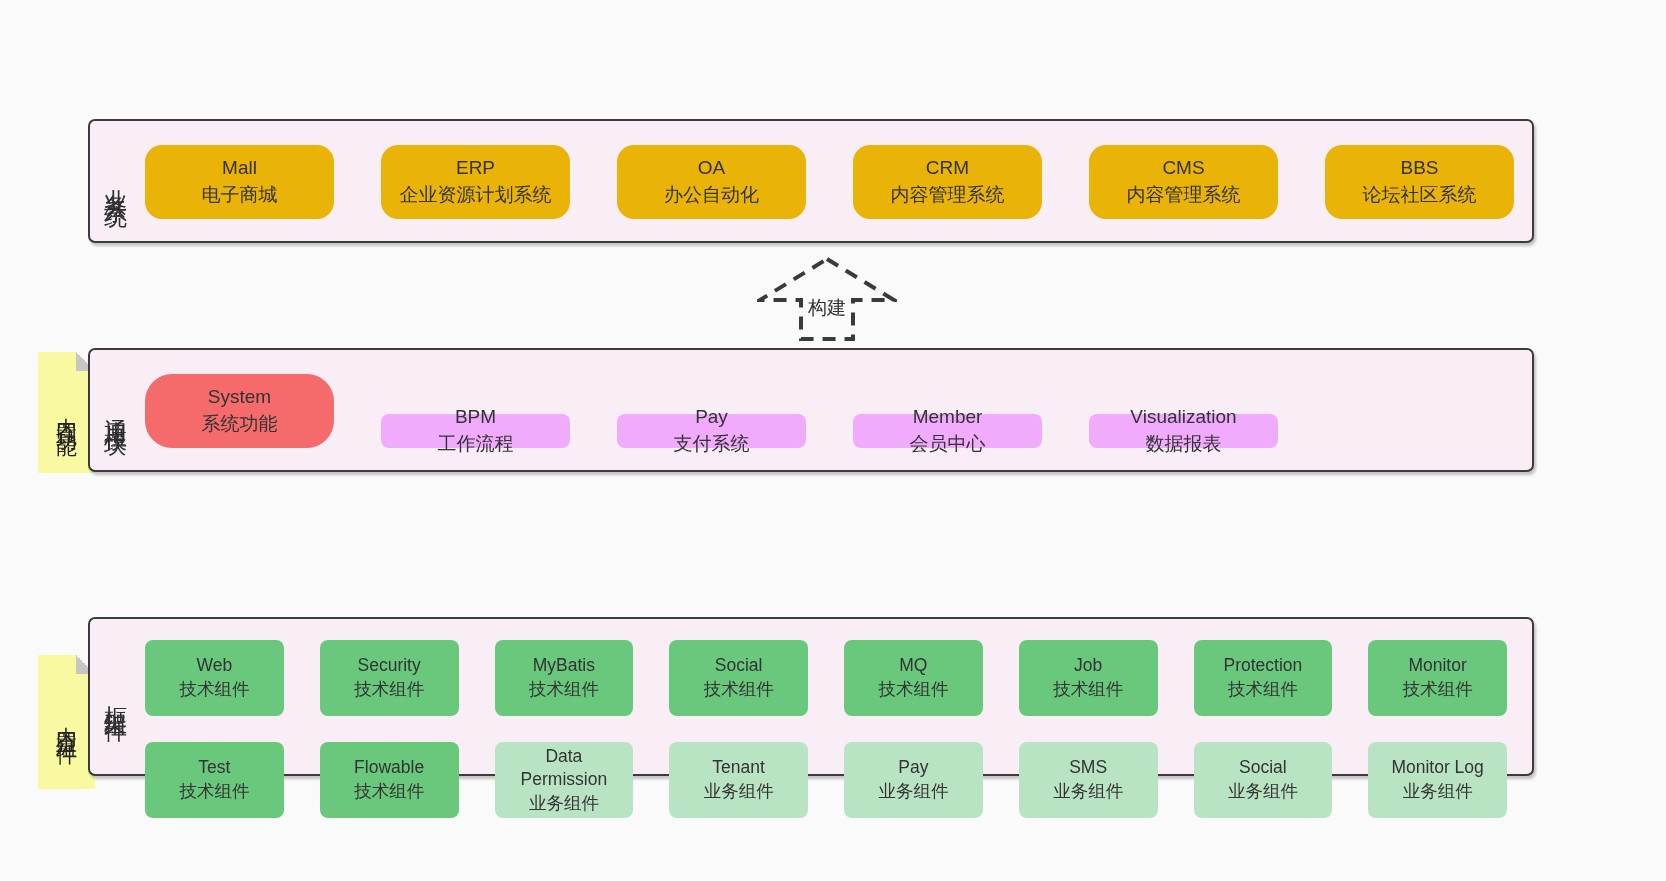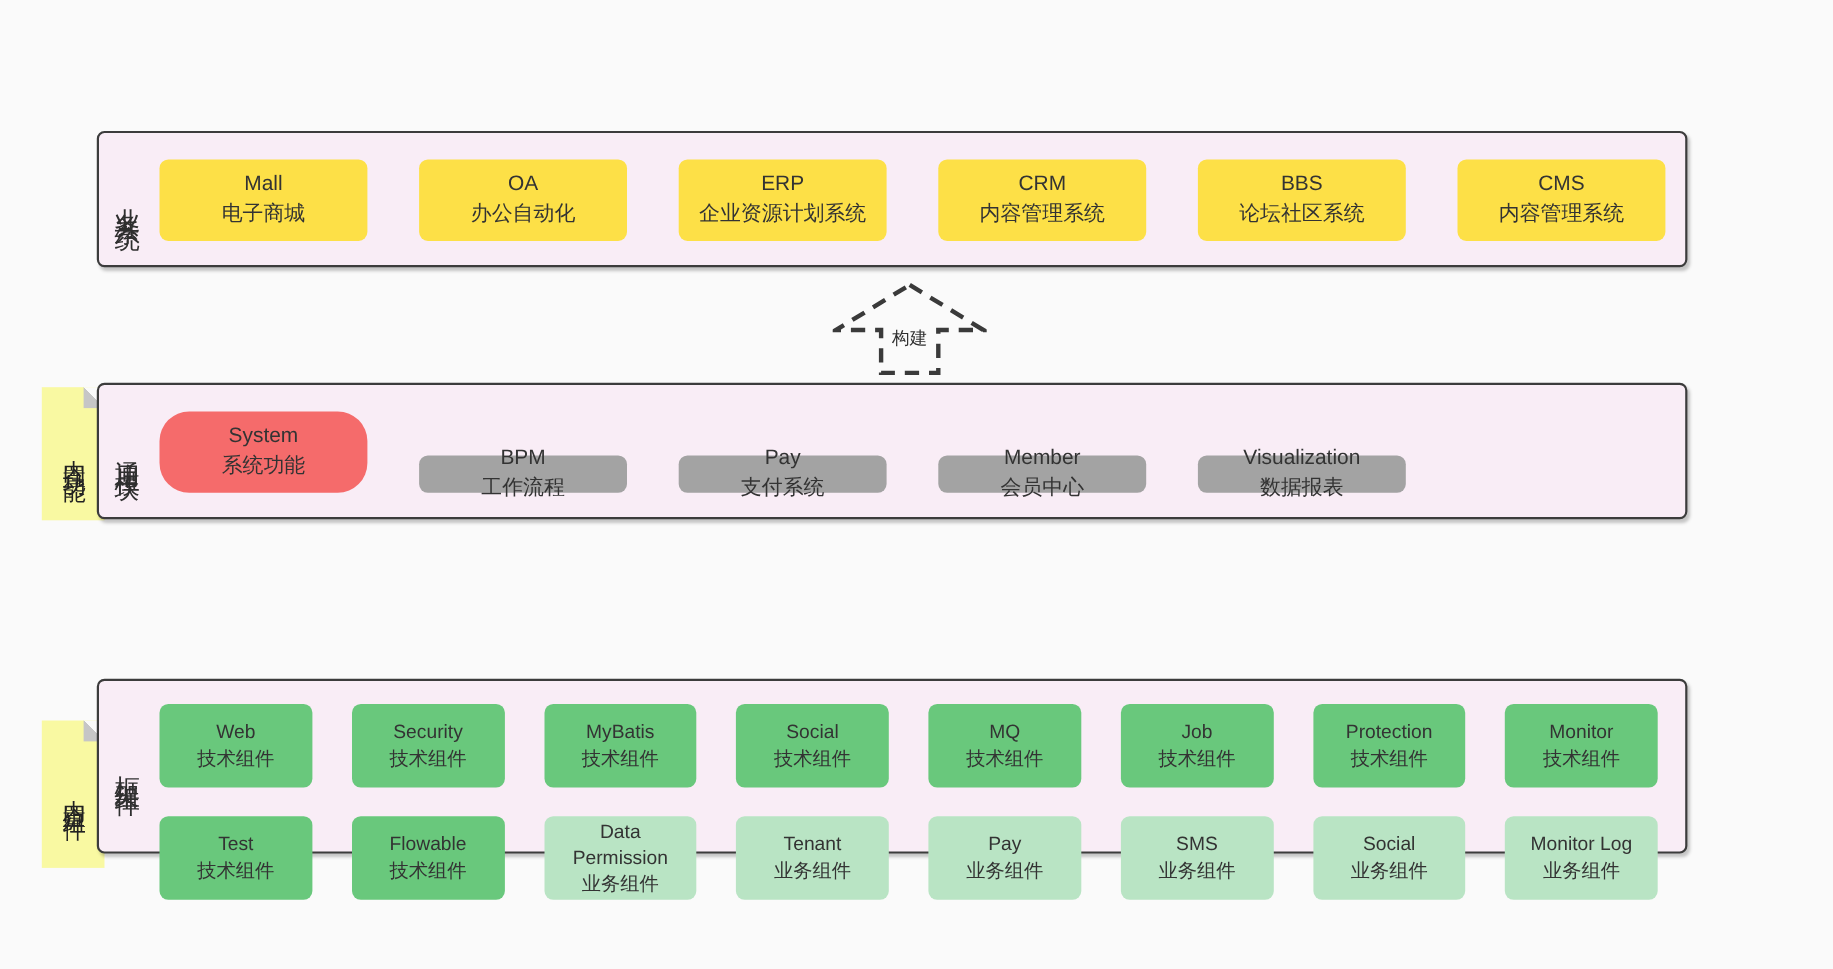--- a/index.html
+++ b/index.html
@@ -61,23 +61,23 @@
     flex-direction:column;
     align-items:center;
     justify-content:center;
     text-align:center;
     line-height:1.42;
     padding:2px 8px;
     box-sizing:border-box;
   }
   .grid6 .box{font-size:19px;}
   .grid8 .box{font-size:17.5px;line-height:1.35;}
-  .box-blue{background:#fde047;}
+  .box-blue{background:#eab308;border-radius:17px;}
   .box-red{background:#f56b6b;border-radius:27px;}
-  .box-pink{background:#a3a3a3;margin-top:40px;}
+  .box-pink{background:#f0abfc;margin-top:40px;}
   .box-green{background:#69c87c;}
   .box-lightgreen{background:#b9e4c4;}
   
   .sticky{
     position:absolute;
     left:38px;width:57px;
     background:#f9f9a2;
     z-index:1;
     display:flex;
     align-items:center;
@@ -104,21 +104,21 @@
     width:140px;height:86px;
     z-index:3;
   }
   .arrow-1{left:757px;top:256px;}
   .arrow-2{left:770px;top:487px;}
   .arrow svg{display:block;width:100%;height:100%;}
   .arrow-label{
     position:absolute;
     left:50%;top:52px;
     transform:translate(-50%,-50%);
-    font-size:16px;
+    font-size:19px;
     color:#2f2f2f;
     background:#fafafa;
     padding:0 2px;
     white-space:nowrap;
   }
 </style>
 </head>
 <body>
 
 <div class="stage">
@@ -135,42 +135,42 @@
   <div class="band band-1">
     <span class="band-label">业务系统</span>
     <div class="grid6">
 
         <div class="box box-blue">
           <div>Mall</div>
           <div>电子商城</div>
         </div>
 
         <div class="box box-blue">
+          <div>ERP</div>
+          <div>企业资源计划系统</div>
+        </div>
+
+        <div class="box box-blue">
           <div>OA</div>
           <div>办公自动化</div>
         </div>
 
         <div class="box box-blue">
-          <div>ERP</div>
-          <div>企业资源计划系统</div>
-        </div>
-
-        <div class="box box-blue">
           <div>CRM</div>
           <div>内容管理系统</div>
         </div>
 
         <div class="box box-blue">
+          <div>CMS</div>
+          <div>内容管理系统</div>
+        </div>
+
+        <div class="box box-blue">
           <div>BBS</div>
           <div>论坛社区系统</div>
-        </div>
-
-        <div class="box box-blue">
-          <div>CMS</div>
-          <div>内容管理系统</div>
         </div>
       </div>
   </div>
 
   <div class="arrow arrow-1">
     <svg viewBox="0 0 140 86">
       <polygon points="70,3 137,44 96,44 96,83 44,83 44,44 3,44" fill="none" stroke="#3a3a3a" stroke-width="4" stroke-dasharray="13 9"></polygon>
     </svg>
     <span class="arrow-label">构建</span>
   </div>

